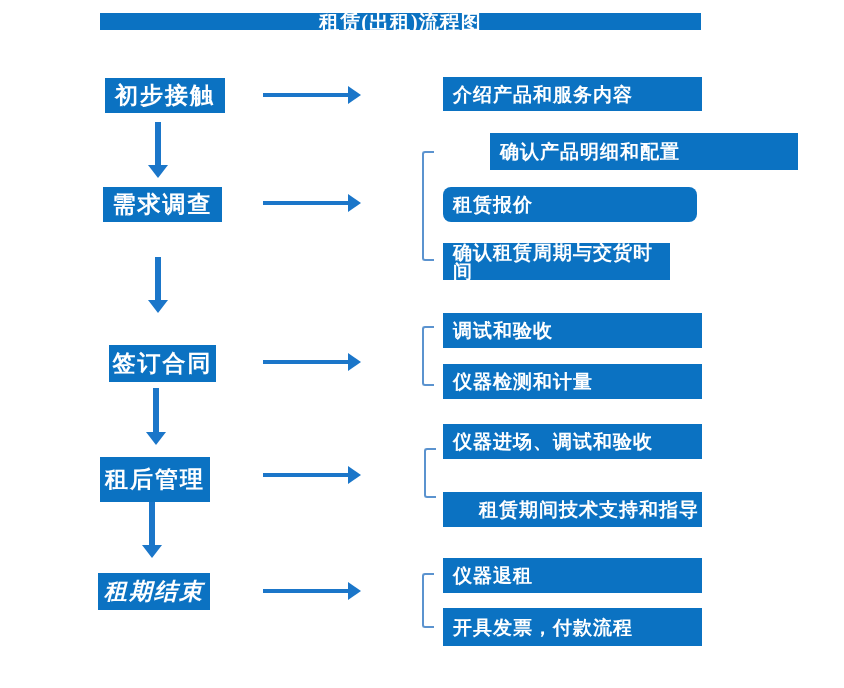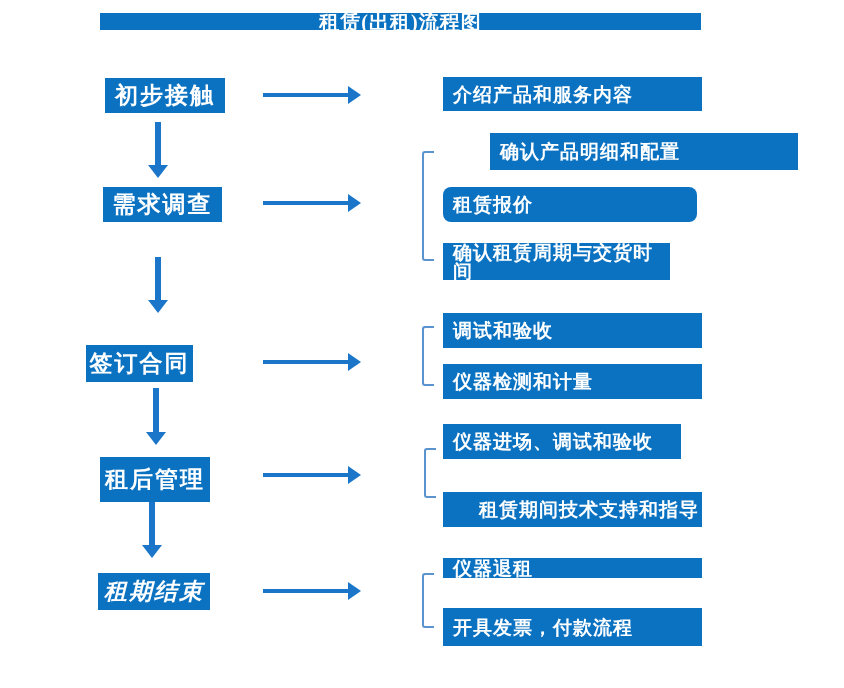--- a/index.html
+++ b/index.html
@@ -85,37 +85,37 @@
 </style>
 </head>
 <body>
 
 <div class="canvas">
 
   <div class="box title-bar" style="left:100px;top:13px;width:601px;height:17px;">租赁(出租)流程图</div>
 
   <div class="box step-box" style="left:105px;top:78px;width:120px;height:35px;">初步接触</div>
   <div class="box step-box" style="left:103px;top:187px;width:119px;height:35px;">需求调查</div>
-  <div class="box step-box" style="left:86px;top:345px;width:107px;height:37px;">签订合同</div>
+  <div class="box step-box" style="left:109px;top:345px;width:107px;height:37px;">签订合同</div>
   <div class="box step-box" style="left:100px;top:457px;width:110px;height:45px;">租后管理</div>
   <div class="box step-box" style="left:98px;top:573px;width:112px;height:37px;font-style:italic;">租期结束</div>
 
   <div class="box detail-box" style="left:443px;top:77px;width:259px;height:34px;">介绍产品和服务内容</div>
 
   <div class="box detail-box" style="left:443px;top:133px;width:308px;height:37px;margin-left:47px;">确认产品明细和配置</div>
   <div class="box detail-box" style="left:443px;top:187px;width:254px;height:35px;border-radius:8px;">租赁报价</div>
   <div class="box detail-box" style="left:443px;top:243px;width:227px;height:37px;">确认租赁周期与交货时间</div>
 
   <div class="box detail-box" style="left:443px;top:313px;width:259px;height:35px;">调试和验收</div>
   <div class="box detail-box" style="left:443px;top:364px;width:259px;height:35px;">仪器检测和计量</div>
 
-  <div class="box detail-box" style="left:443px;top:424px;width:238px;height:35px;">仪器进场、调试和验收</div>
+  <div class="box detail-box" style="left:443px;top:424px;width:259px;height:35px;">仪器进场、调试和验收</div>
   <div class="box detail-box" style="left:443px;top:492px;width:259px;height:35px;padding-left:36px;">租赁期间技术支持和指导</div>
 
-  <div class="box detail-box" style="left:443px;top:558px;width:259px;height:20px;">仪器退租</div>
+  <div class="box detail-box" style="left:443px;top:558px;width:259px;height:35px;">仪器退租</div>
   <div class="box detail-box" style="left:443px;top:608px;width:259px;height:38px;">开具发票，付款流程</div>
 
   <div class="h-arrow" style="left:263px;top:93px;width:85px;"></div>
   <div class="h-arrow" style="left:263px;top:201px;width:85px;"></div>
   <div class="h-arrow" style="left:263px;top:360px;width:85px;"></div>
   <div class="h-arrow" style="left:263px;top:473px;width:85px;"></div>
   <div class="h-arrow" style="left:263px;top:589px;width:85px;"></div>
 
   <div class="v-arrow" style="left:155px;top:122px;height:43px;"></div>
   <div class="v-arrow" style="left:155px;top:257px;height:43px;"></div>

